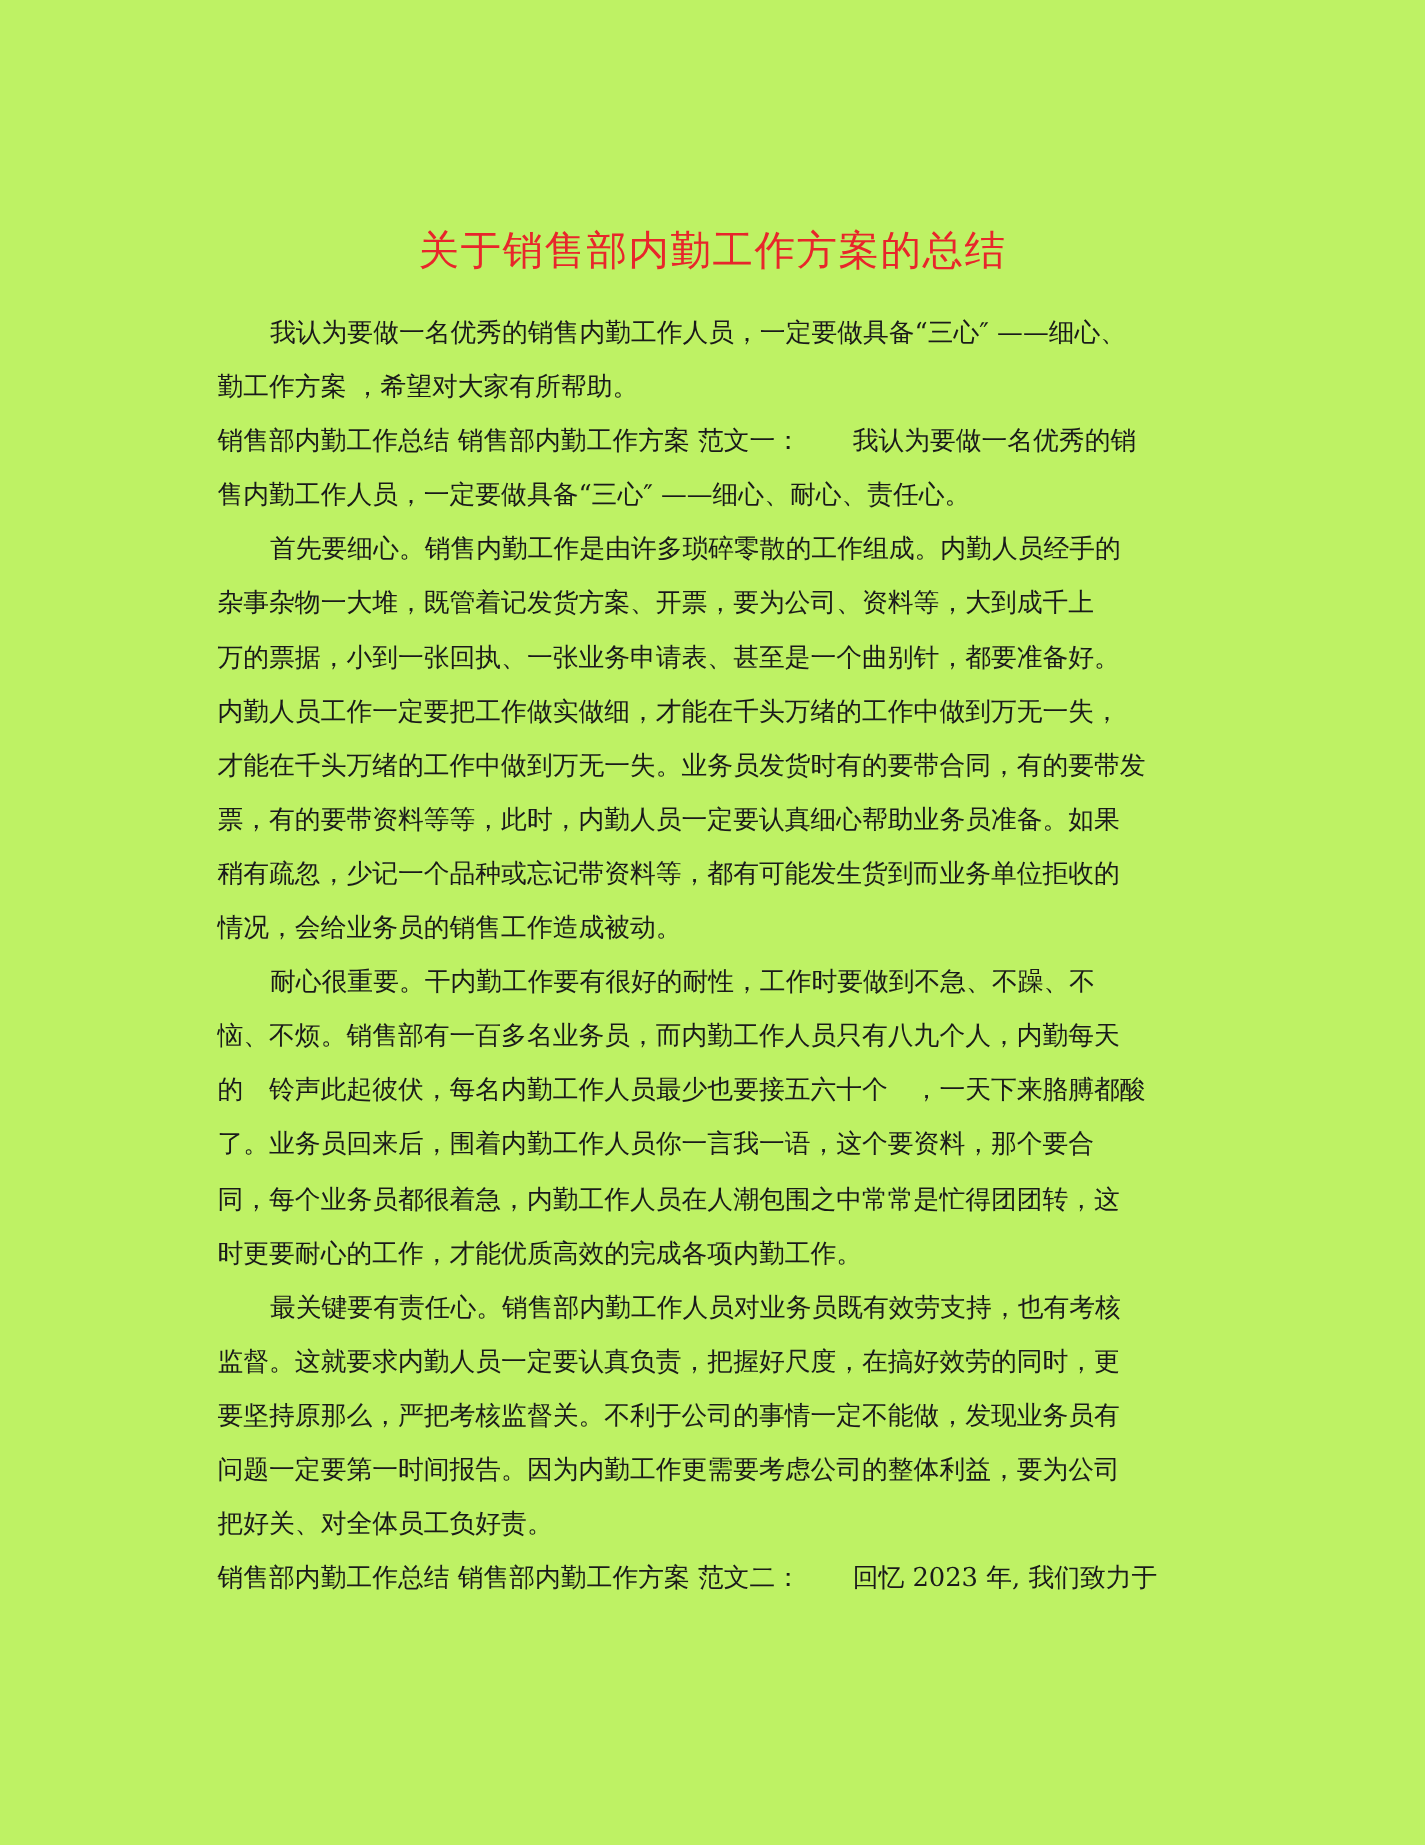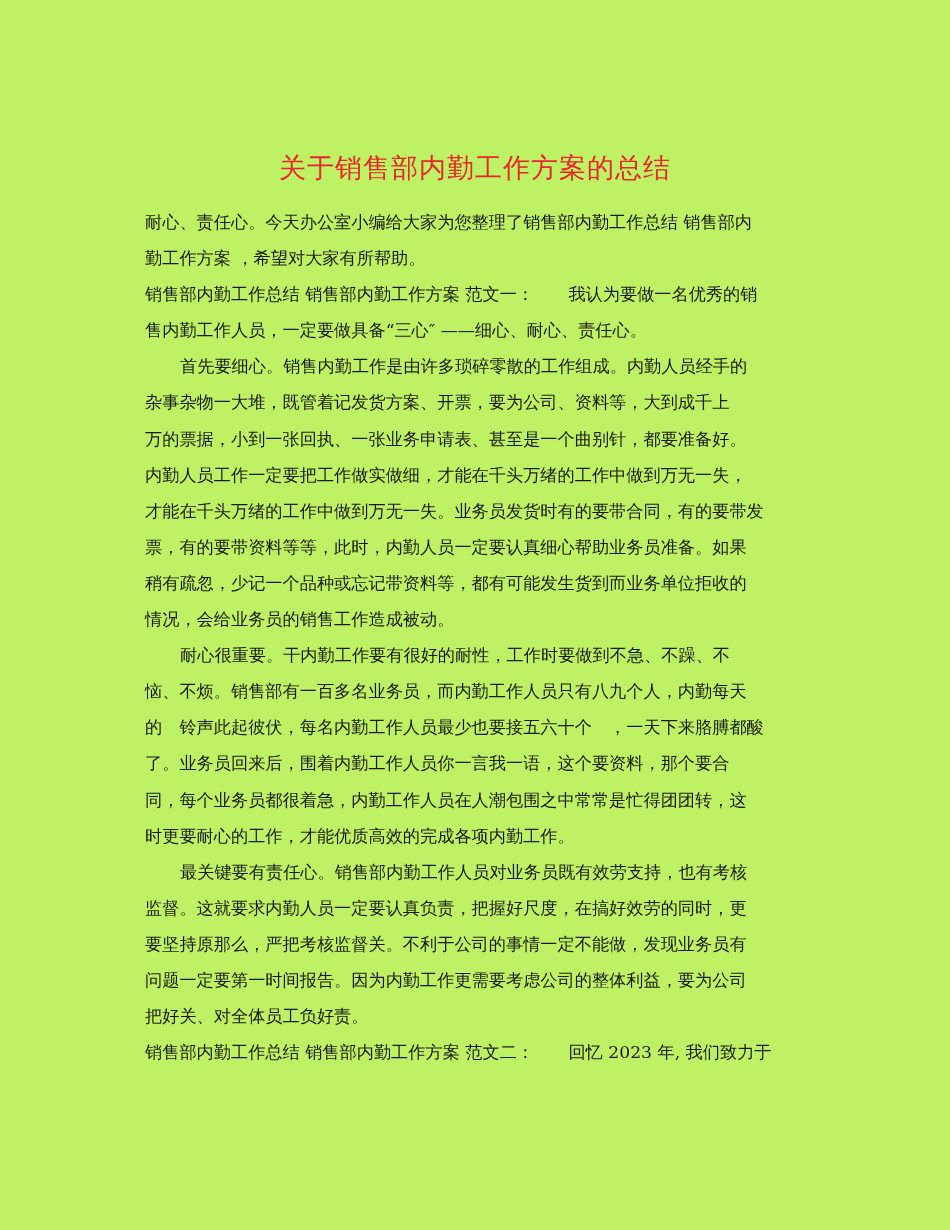--- a/index.html
+++ b/index.html
@@ -24,21 +24,21 @@
 </style>
 </head>
 <body>
 
 <div class="page">
   <h1 class="title" style="color: rgb(232, 38, 43);">关于销售部内勤工作方案的总结</h1>
 
   <div class="body" style="color: rgb(26, 26, 26);">
 
     <div class="para">
-      <div class="line">耐心、责任心。今天办公室小编给大家为您整理了销售部内勤工作总结 销售部内</div>
+      <div class="line indent">我认为要做一名优秀的销售内勤工作人员，一定要做具备“三心″ ——细心、</div>
       <div class="line">勤工作方案 ，希望对大家有所帮助。</div>
     </div>
 
     <div class="para">
       <div class="line">销售部内勤工作总结 销售部内勤工作方案 范文一：　　我认为要做一名优秀的销</div>
       <div class="line">售内勤工作人员，一定要做具备“三心″ ——细心、耐心、责任心。</div>
     </div>
 
     <div class="para">
       <div class="line indent">首先要细心。销售内勤工作是由许多琐碎零散的工作组成。内勤人员经手的</div>

